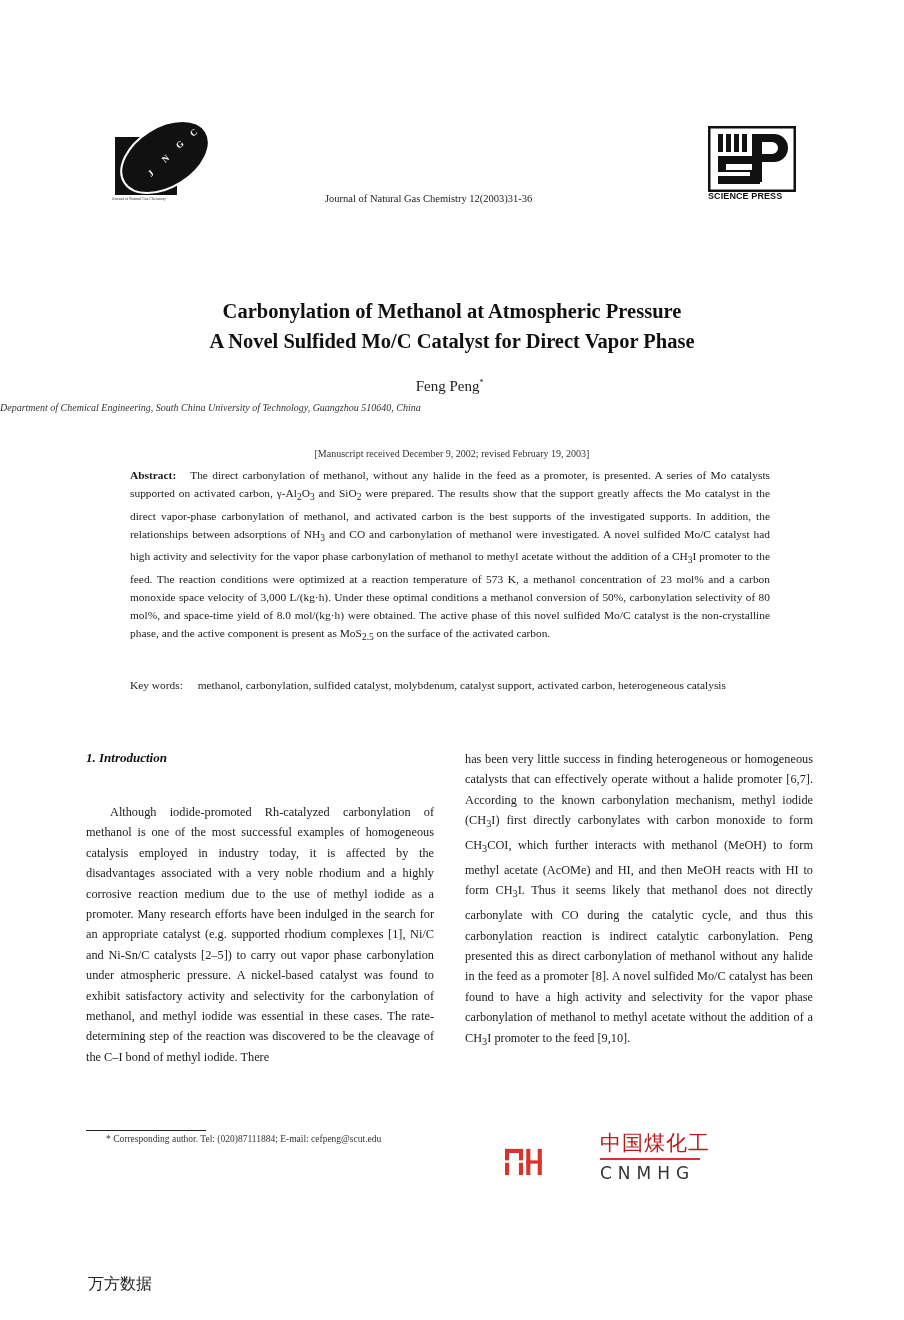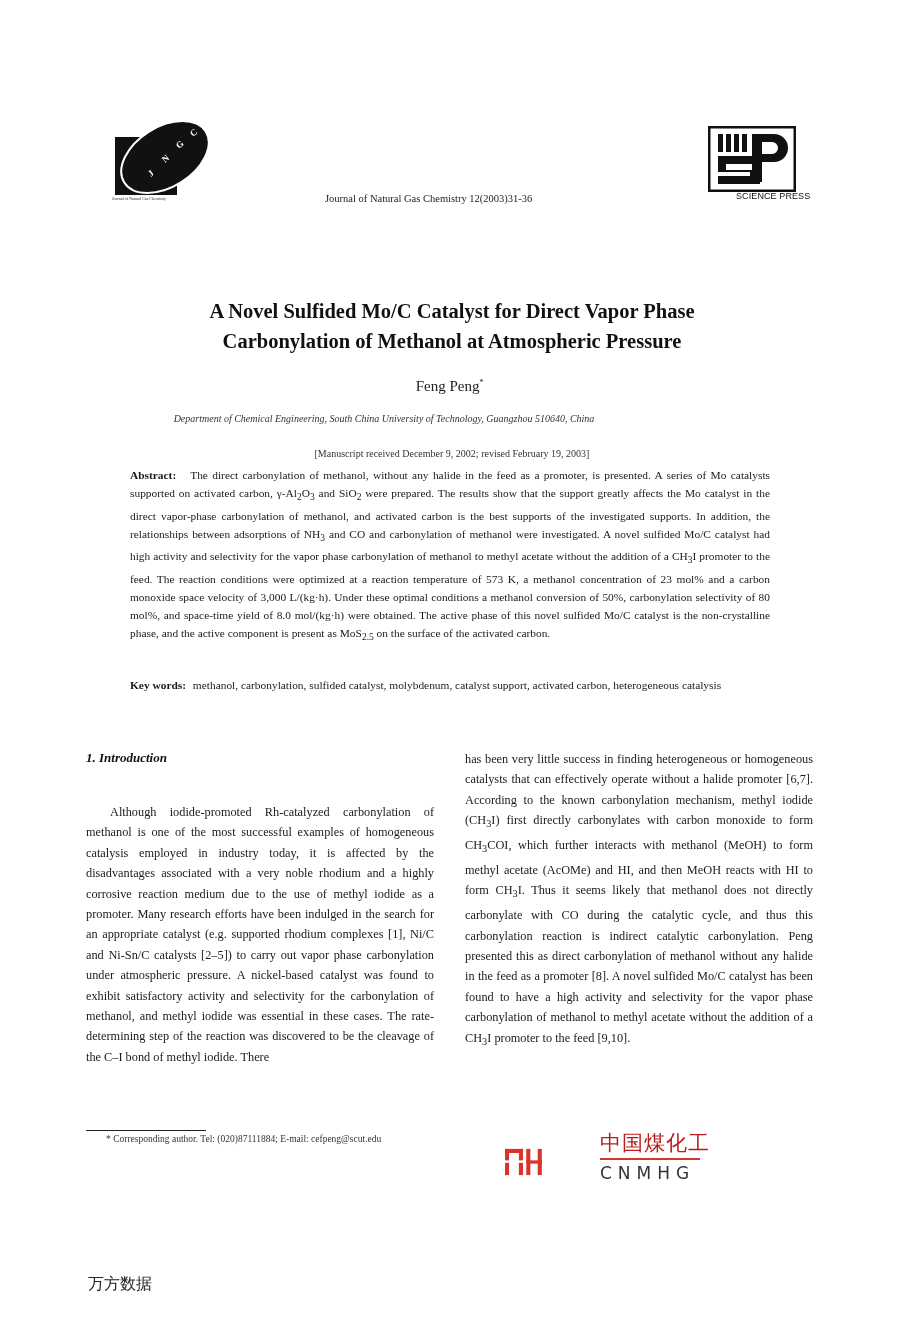--- a/index.html
+++ b/index.html
@@ -5,32 +5,32 @@
     * { box-sizing: border-box; margin: 0; padding: 0; }
     html, body { width: 904px; height: 1320px; background: #ffffff; overflow: hidden; }
     body { position: relative; font-family: "DejaVu Serif", "Liberation Serif", serif; color: #1a1a1a; }
 
     .jngc-logo { position: absolute; left: 113px; top: 115px; width: 100px; height: 90px; }
     .jngc-caption { position: absolute; left: 112px; top: 196px; font-size: 4px; width: 110px; white-space: nowrap; font-family: "Liberation Serif", serif; color: #333; }
 
     .journal-line { position: absolute; left: 325px; top: 193px; font-size: 10.5px; font-family: "Liberation Serif", serif; color: #222; white-space: nowrap; }
 
     .sp-logo { position: absolute; left: 708px; top: 126px; width: 88px; height: 66px; }
-    .sp-caption { position: absolute; left: 708px; top: 191px; font-size: 9px; font-weight: normal; font-family: "Liberation Sans", sans-serif; letter-spacing: 0.1px; color: #111; white-space: nowrap; margin-left: 28px; }
+    .sp-caption { position: absolute; left: 708px; top: 191px; font-size: 9px; font-weight: bold; font-family: "Liberation Sans", sans-serif; letter-spacing: 0.1px; color: #111; white-space: nowrap; }
 
     .title { position: absolute; left: 80px; width: 744px; top: 296px; text-align: center; font-family: "Liberation Serif", serif; font-weight: bold; font-size: 20.5px; line-height: 30px; color: #111; }
     .author { position: absolute; left: 0; width: 899px; top: 378px; text-align: center; font-family: "Liberation Serif", serif; font-size: 15px; color: #222; }
     .author sup { font-size: 8px; }
-    .affiliation { position: absolute; left: 0; width: 768px; top: 402px; text-align: center; font-family: "Liberation Serif", serif; font-style: italic; font-size: 10px; color: #333; margin-top: 11px; }
+    .affiliation { position: absolute; left: 0; width: 768px; top: 402px; font-family: "Liberation Serif", serif; font-style: italic; font-size: 10px; color: #333; }
     .manuscript { position: absolute; left: 0; width: 904px; top: 448px; text-align: center; font-family: "Liberation Serif", serif; font-size: 10px; color: #333; }
 
     .abstract { position: absolute; left: 130px; width: 640px; top: 466px; font-family: "Liberation Serif", serif; font-size: 11.4px; line-height: 18.2px; text-align: justify; color: #1a1a1a; }
     .abstract b { font-weight: bold; margin-right: 14px; }
     .keywords { position: absolute; left: 130px; width: 640px; top: 676px; font-family: "Liberation Serif", serif; font-size: 11.4px; line-height: 18.2px; color: #1a1a1a; }
-    .keywords b { font-weight: bold; margin-right: 4px; }
+    .keywords b { font-weight: normal; margin-right: 12px; }
 
     .section-head { position: absolute; left: 86px; top: 750px; font-family: "Liberation Serif", serif; font-weight: bold; font-size: 13px; color: #111; font-style: italic; }
 
     .col { position: absolute; width: 348px; font-family: "Liberation Serif", serif; font-size: 12.3px; line-height: 20.4px; text-align: justify; color: #1a1a1a; }
     .col-left { left: 86px; top: 795px; text-indent: 24px; margin-top: 7px; }
     .col-right { left: 465px; top: 749px; }
 
     .footnote-rule { position: absolute; left: 86px; top: 1130px; width: 120px; height: 1px; background: #222; }
     .footnote { position: absolute; left: 106px; top: 1134px; font-family: "Liberation Serif", serif; font-size: 9.5px; color: #333; white-space: nowrap; }
 
@@ -61,22 +61,22 @@
   <rect x="10" y="8" width="5" height="18" fill="#111"></rect>
   <rect x="18" y="8" width="5" height="18" fill="#111"></rect>
   <rect x="26" y="8" width="5" height="18" fill="#111"></rect>
   <rect x="34" y="8" width="5" height="18" fill="#111"></rect>
   <path d="M44 8 h22 a14 14 0 0 1 0 28 h-12 v20 h-10 z M54 16 v12 h10 a6 6 0 0 0 0 -12 z" fill="#111"></path>
   <path d="M10 30 h34 v8 h-26 v6 h34 v14 h-42 v-8 h32 v-4 h-32 z" fill="#111"></path>
 </svg>
 <div class="sp-caption">SCIENCE PRESS</div>
 
 <div class="title">
+  <div>Carbonylation of Methanol at Atmospheric Pressure</div>
   <div>A Novel Sulfided Mo/C Catalyst for Direct Vapor Phase</div>
-  <div>Carbonylation of Methanol at Atmospheric Pressure</div>
 </div>
 <div class="author"><span>Feng Peng</span><sup>*</sup></div>
 <div class="affiliation">Department of Chemical Engineering, South China University of Technology, Guangzhou 510640, China</div>
 <div class="manuscript">[Manuscript received December 9, 2002; revised February 19, 2003]</div>
 
 <div class="abstract"><b>Abstract:</b><span>The direct carbonylation of methanol, without any halide in the feed as a promoter, is presented. A series of Mo catalysts supported on activated carbon, γ-Al</span><sub>2</sub><span>O</span><sub>3</sub><span> and SiO</span><sub>2</sub><span> were prepared. The results show that the support greatly affects the Mo catalyst in the direct vapor-phase carbonylation of methanol, and activated carbon is the best supports of the investigated supports. In addition, the relationships between adsorptions of NH</span><sub>3</sub><span> and CO and carbonylation of methanol were investigated. A novel sulfided Mo/C catalyst had high activity and selectivity for the vapor phase carbonylation of methanol to methyl acetate without the addition of a CH</span><sub>3</sub><span>I promoter to the feed. The reaction conditions were optimized at a reaction temperature of 573 K, a methanol concentration of 23 mol% and a carbon monoxide space velocity of 3,000 L/(kg·h). Under these optimal conditions a methanol conversion of 50%, carbonylation selectivity of 80 mol%, and space-time yield of 8.0 mol/(kg·h) were obtained. The active phase of this novel sulfided Mo/C catalyst is the non-crystalline phase, and the active component is present as MoS</span><sub>2.5</sub><span> on the surface of the activated carbon.</span></div>
 
 <div class="keywords"><b>Key words:</b> <span>methanol, carbonylation, sulfided catalyst, molybdenum, catalyst support, activated carbon, heterogeneous catalysis</span></div>
 
 <div class="section-head">1.  Introduction</div>

